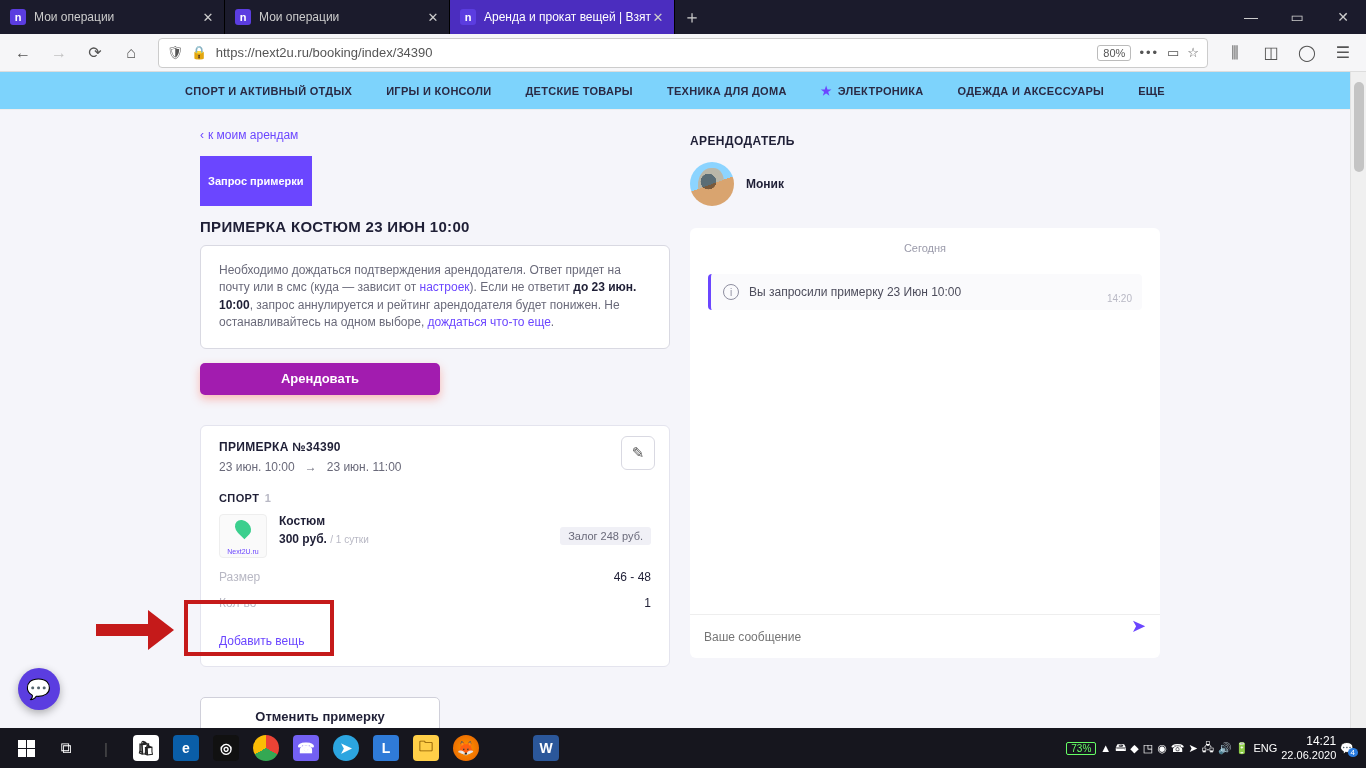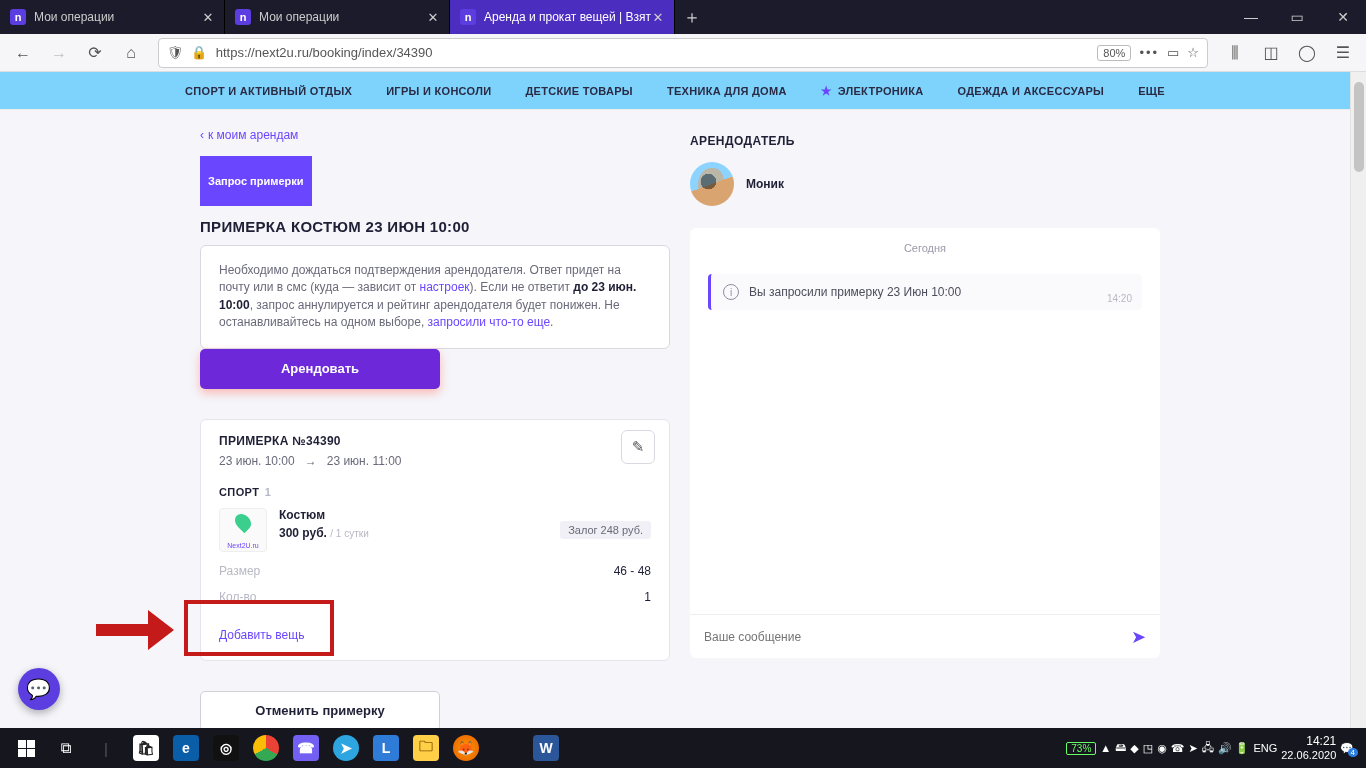--- a/index.html
+++ b/index.html
@@ -37,21 +37,21 @@
   .back { color:#6b46ff; font-size:12px; display:flex; align-items:center; gap:4px; cursor:pointer; margin-bottom:14px; }
   .badge { background:#6b46ff; color:#fff; font-size:11px; font-weight:600; padding:19px 8px; border-radius:0; display:inline-block; }
   .h1 { font-size:15px; font-weight:800; letter-spacing:.3px; color:#1f1f36; margin:12px 0 10px; text-transform:uppercase; }
 
   .card { background:#fff; border:1px solid #d9d9e2; border-radius:6px; padding:16px 18px; }
   .card h2 { font-size:20px; font-weight:800; color:#1f1f36; margin-bottom:8px; }
   .card p { font-size:12px; color:#6a6a7a; line-height:1.45; }
   .card p b { color:#1f1f36; font-weight:700; }
   .linkish { color:#6b46ff; cursor:pointer; }
 
-  .btn-primary { width:240px; height:40px; background:#6d28d9; color:#fff; font-weight:700; font-size:13px; border:none; border-radius:5px; cursor:pointer; box-shadow:0 4px 10px rgba(255,75,51,.35); }
+  .btn-primary { margin-top:14px; width:240px; height:32px; background:#a21caf; color:#fff; font-weight:700; font-size:13px; border:none; border-radius:5px; cursor:pointer; box-shadow:0 4px 10px rgba(255,75,51,.35); }
 
   .detailcard { background:#fff; border:1px solid #e4e4ee; border-radius:6px; margin-top:30px; padding:14px 18px 18px; position:relative; }
   .detailcard .title { font-size:12px; font-weight:800; letter-spacing:.3px; color:#1f1f36; }
   .detailcard .dates { font-size:12px; color:#6a6a7a; margin-top:6px; display:flex; align-items:center; gap:10px; }
   .editbtn { position:absolute; top:10px; right:14px; width:34px;height:34px;border:1px solid #d9d9e2;border-radius:6px; display:flex;align-items:center;justify-content:center;color:#555;font-size:15px;cursor:pointer; }
 
   .sect { font-size:11px; font-weight:800; color:#1f1f36; margin-top:18px; letter-spacing:.4px; }
   .sect span.count { color:#b8b8c4; font-weight:700; margin-left:2px; }
 
   .itemrow { display:flex; align-items:flex-start; gap:12px; margin-top:10px; }
@@ -80,21 +80,21 @@
   .avatar { width:44px;height:44px;border-radius:50%; background:linear-gradient(160deg,#8cd4ff 0 50%,#d9a46f 50% 100%); position:relative; }
   .avatar::after { content:""; position:absolute; inset:6px 10px 4px 8px; background:radial-gradient(circle at 40% 40%, #3a2a1a 0 30%, transparent 31%), #d9a46f; border-radius:50% 40% 45% 45%; opacity:.6; }
   .ownername { font-size:12px; font-weight:700; color:#1f1f36; }
 
   .chatpane { background:#fff; border-radius:6px; margin-top:22px; min-height:430px; padding:14px 18px 50px; position:relative; }
   .daylabel { text-align:center; font-size:11px; color:#9a9aaa; }
   .msg { border-left:3px solid #6b46ff; background:#fafafc; border-radius:4px; padding:10px 12px; margin-top:20px; display:flex; align-items:center; gap:10px; font-size:12px; color:#4d4d5c; position:relative; }
   .msg .info-ic { width:16px;height:16px;border:1.5px solid #8e8ea0;border-radius:50%;display:flex;align-items:center;justify-content:center;font-size:10px;color:#8e8ea0; }
   .msg .time { position:absolute; right:10px; bottom:6px; font-size:10px; color:#b8b8c4; }
 
-  .composer { position:absolute; left:0; right:0; bottom:0; height:44px; border-top:1px solid #eee; display:flex; align-items:center; padding:0 14px; }
+  .composer { position:absolute; left:0; right:0; bottom:0; height:44px; border-top:1px solid #eee; display:flex; padding:0 14px; }
   .composer input { flex:1; border:none; outline:none; font-size:12px; color:#444; }
   .sendbtn { color:#6b46ff; font-size:18px; cursor:pointer; }
 
   .chatfab { position:absolute; left:18px; bottom:18px; width:42px;height:42px;border-radius:50%;background:#5b3de0;color:#fff;display:flex;align-items:center;justify-content:center;font-size:20px;box-shadow:0 3px 8px rgba(0,0,0,.3); cursor:pointer; }
 
   
   .taskbar { position:absolute; left:0; right:0; bottom:0; height:40px; background:#16161e; display:flex; align-items:center; padding:0 6px; }
   .taskbar .ic { width:40px;height:40px;display:flex;align-items:center;justify-content:center;color:#fff;font-size:15px; }
   .task-icon { width:26px;height:26px;border-radius:4px;display:flex;align-items:center;justify-content:center;font-size:14px;color:#fff;font-weight:600; }
   .tray { margin-left:auto; display:flex; align-items:center; gap:4px; color:#fff; font-size:11px; padding-right:6px; }
@@ -169,21 +169,21 @@
     <div class="leftcol">
       <div class="back">
         <span>‹</span>
         <span>к моим арендам</span>
       </div>
       <span class="badge">Запрос примерки</span>
       <div class="h1">ПРИМЕРКА КОСТЮМ 23 ИЮН 10:00</div>
 
       <div class="card">
         <p>
-          <span>Необходимо дождаться подтверждения арендодателя. Ответ придет на почту или в смс (куда — зависит от </span><span class="linkish">настроек</span><span>). Если не ответит </span><b>до 23 июн. 10:00</b><span>, запрос аннулируется и рейтинг арендодателя будет понижен. Не останавливайтесь на одном выборе, </span><span class="linkish">запросили что-то еще</span><span>.</span>
+          <span>Необходимо дождаться подтверждения арендодателя. Ответ придет на почту или в смс (куда — зависит от </span><span class="linkish">настроек</span><span>). Если не ответит </span><b>до 23 июн. 10:00</b><span>, запрос аннулируется и рейтинг арендодателя будет понижен. Не останавливайтесь на одном выборе, </span><span class="linkish">дождаться что-то еще</span><span>.</span>
         </p>
       </div>
 
       <button class="btn-primary">Арендовать</button>
 
       <div class="detailcard">
         <div class="title">ПРИМЕРКА №34390</div>
         <div class="dates">
           <span>23 июн. 10:00</span>
           <span>→</span>

